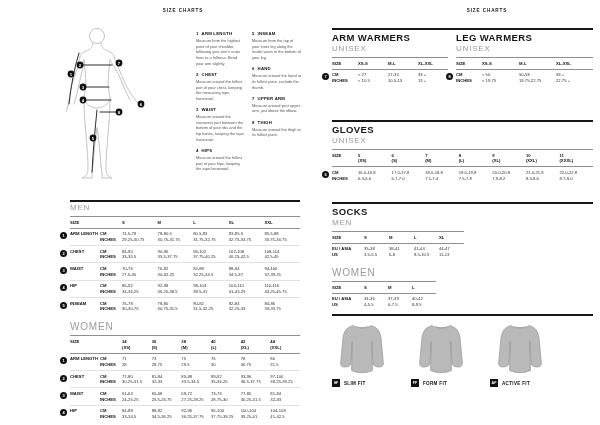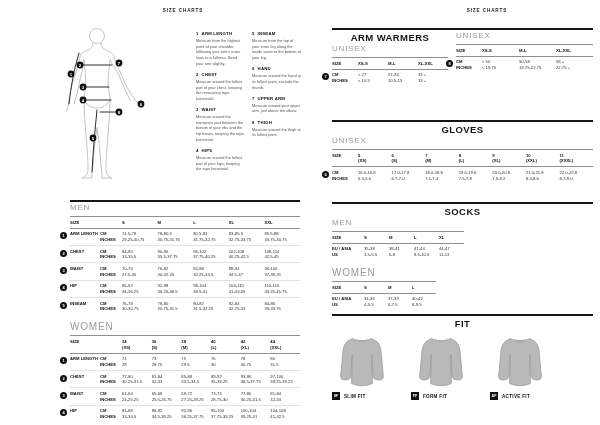--- a/index.html
+++ b/index.html
@@ -1,21 +1,21 @@
 <!DOCTYPE html>
 <html><head>
 <meta charset="utf-8">
 <style>
   html,body{margin:0;padding:0;background:#fff;}
   #page{position:relative;width:600px;height:425px;background:#fff;overflow:hidden;
         font-family:"Liberation Sans",sans-serif;color:#1a1a1a;}
   .abs{position:absolute;}
   .page-title{font-size:4.6px;font-weight:700;letter-spacing:.9px;color:#222;text-align:center;}
   .sec-rule{border-top:2px solid #161616;}
-  .sec-title{font-size:9.5px;font-weight:700;letter-spacing:.4px;color:#141414;margin-top:2px;text-align:center;}
+  .sec-title{font-size:9.5px;font-weight:700;letter-spacing:.4px;color:#141414;margin-top:2px;}
   .sec-sub{font-size:8px;font-weight:400;letter-spacing:.8px;color:#9a9a9a;margin:1px 0 4px;}
   .sub2{font-size:10px;font-weight:400;letter-spacing:.8px;color:#9a9a9a;margin:7px 0 3px;}
 
   
   .gcol{line-height:1.3;}
   .gitem{margin-bottom:5.5px;}
   .ghead{font-size:4.3px;font-weight:700;color:#111;margin-bottom:1.5px;letter-spacing:.2px;}
   .ghead .gt{margin-left:3px;}
   .gtext{font-size:3.9px;color:#555;line-height:1.45;}
 
@@ -529,20 +529,21 @@
               <div class="ln">10.5-13</div>
             </div>
             <div class="cell val">
               <div class="ln">33 +</div>
               <div class="ln">13 +</div>
             </div>
           </div>
         </div>
     </div>
     <div style="width:137px;flex:none;margin-left:8px;">
+      <div class="sec-title">LEG WARMERS</div>
       <div class="sec-sub">UNISEX</div>
       <div class="ttable">
           <div class="trow thead">
             <div class="cell fixed" style="width: 26px;">
               <div class="ln b">SIZE</div>
             </div>
             <div class="cell val">
               <div class="ln b">XS-S</div>
             </div>
             <div class="cell val">
@@ -725,21 +726,20 @@
           </div>
           <div class="cell val">
             <div class="ln">40-42</div>
             <div class="ln">8-9.5</div>
           </div>
         </div>
       </div>
   </div>
 
   <div class="abs sec-rule" style="left:332px;top:314px;width:261px;">
-    <div class="sec-title">FIT</div>
     <div class="fit-items">
       <div class="fit-item">
         <svg viewBox="0 0 100 90">
           <path class="shirt" d="M34,6 C40,11 60,11 66,6 L74,10 C79,13 82,20 83,28 L87,72 C87,76 84,78 80,78 L74,77 C71,76 69,74 69,70 L67,34 L68,84 C56,89 44,89 32,84 L33,34 L31,70 C31,74 29,76 26,77 L20,78 C16,78 13,76 13,72 L17,28 C18,20 21,13 26,10 Z"></path>
           <path class="shirt-line" d="M40,7 C44,12 56,12 60,7"></path>
           </svg>
         <div class="fit-lbl">
           <span class="badge">SF</span>
           <span class="fit-name">SLIM FIT</span>
         </div>

